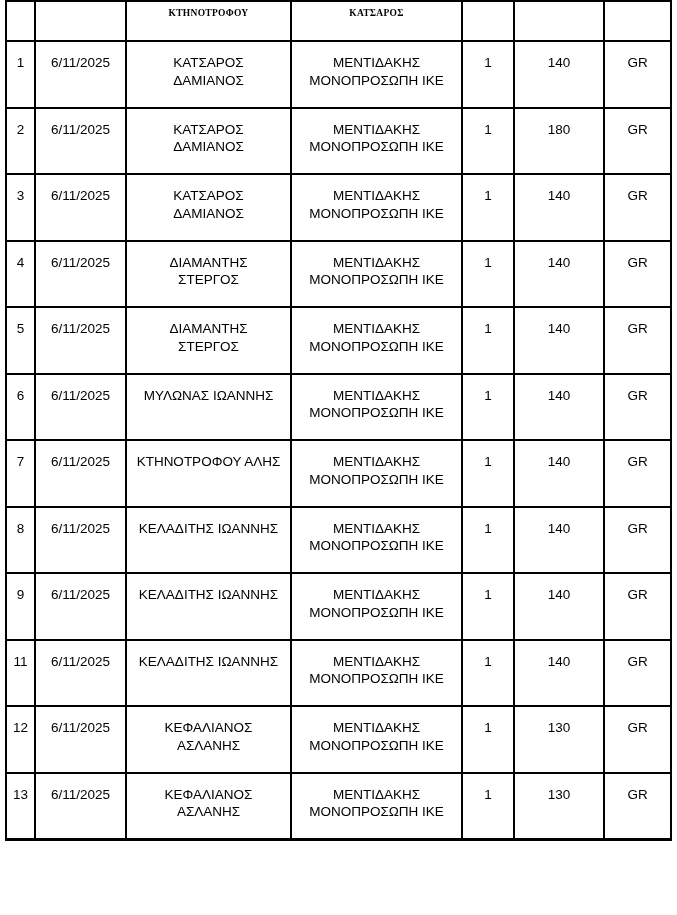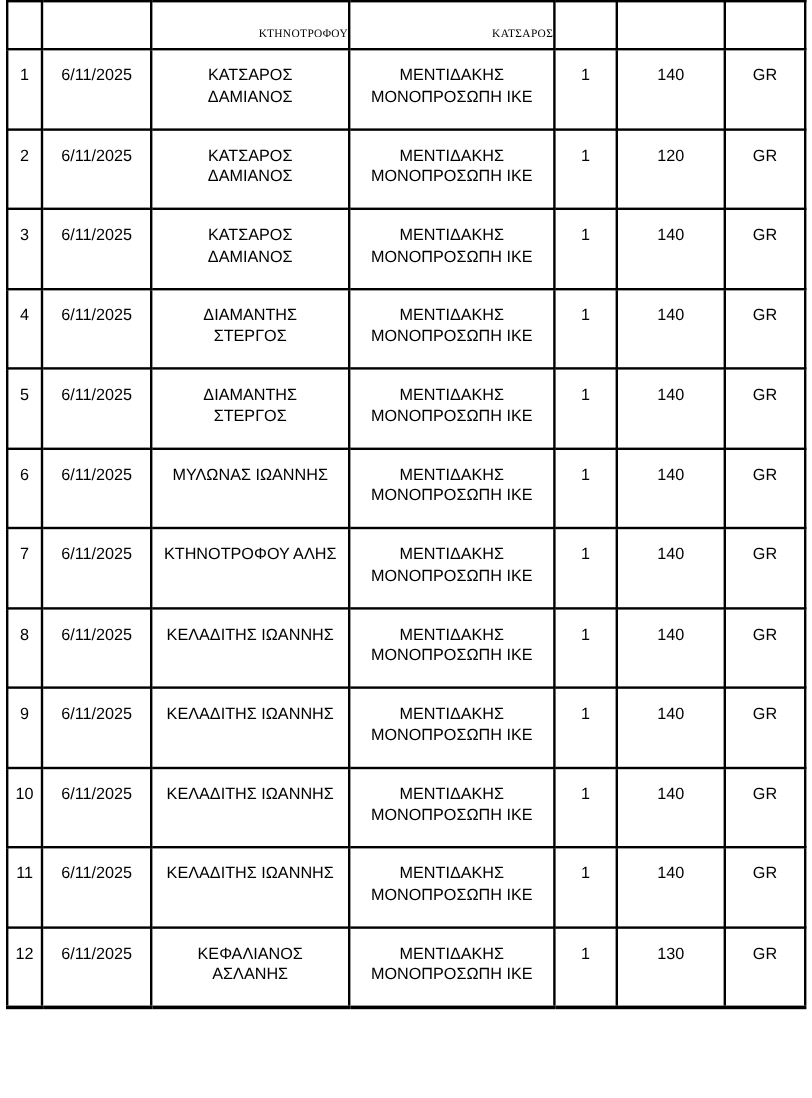--- a/index.html
+++ b/index.html
@@ -30,26 +30,25 @@
     margin: 0;
     vertical-align: top;
     text-align: center;
     overflow: hidden;
   }
   tr.header-row {
     height: 40px;
   }
   tr.header-row th {
     font-family: "Liberation Serif", serif;
-    font-weight: normal;
+    font-weight: bold;
     font-size: 9.5px;
     letter-spacing: 0.3px;
-    padding-top: 22px;
+    padding-top: 6px;
     line-height: 1.1;
-    text-align: right;
   }
   tr.data-row {
     height: 66.5px;
   }
   tr.data-row td {
     font-size: 13.5px;
     line-height: 1.32;
     padding-top: 12px;
   }
   td.cell-breeder, td.cell-buyer {
@@ -99,21 +98,21 @@
     <td class="cell-country">GR</td>
   </tr>
         <tr class="data-row">
     <td class="cell-index">2</td>
     <td class="cell-date">6/11/2025</td>
     <td class="cell-breeder">ΚΑΤΣΑΡΟΣ
 ΔΑΜΙΑΝΟΣ</td>
     <td class="cell-buyer">ΜΕΝΤΙΔΑΚΗΣ
 ΜΟΝΟΠΡΟΣΩΠΗ ΙΚΕ</td>
     <td class="cell-count">1</td>
-    <td class="cell-value">120</td>
+    <td class="cell-value">180</td>
     <td class="cell-country">GR</td>
   </tr>
         <tr class="data-row">
     <td class="cell-index">3</td>
     <td class="cell-date">6/11/2025</td>
     <td class="cell-breeder">ΚΑΤΣΑΡΟΣ
 ΔΑΜΙΑΝΟΣ</td>
     <td class="cell-buyer">ΜΕΝΤΙΔΑΚΗΣ
 ΜΟΝΟΠΡΟΣΩΠΗ ΙΚΕ</td>
     <td class="cell-count">1</td>
@@ -176,41 +175,42 @@
     <td class="cell-index">9</td>
     <td class="cell-date">6/11/2025</td>
     <td class="cell-breeder">ΚΕΛΑΔΙΤΗΣ ΙΩΑΝΝΗΣ</td>
     <td class="cell-buyer">ΜΕΝΤΙΔΑΚΗΣ
 ΜΟΝΟΠΡΟΣΩΠΗ ΙΚΕ</td>
     <td class="cell-count">1</td>
     <td class="cell-value">140</td>
     <td class="cell-country">GR</td>
   </tr>
         <tr class="data-row">
-    <td class="cell-index">10</td>
+    <td class="cell-index">11</td>
     <td class="cell-date">6/11/2025</td>
     <td class="cell-breeder">ΚΕΛΑΔΙΤΗΣ ΙΩΑΝΝΗΣ</td>
     <td class="cell-buyer">ΜΕΝΤΙΔΑΚΗΣ
 ΜΟΝΟΠΡΟΣΩΠΗ ΙΚΕ</td>
     <td class="cell-count">1</td>
     <td class="cell-value">140</td>
     <td class="cell-country">GR</td>
   </tr>
         <tr class="data-row">
-    <td class="cell-index">11</td>
-    <td class="cell-date">6/11/2025</td>
-    <td class="cell-breeder">ΚΕΛΑΔΙΤΗΣ ΙΩΑΝΝΗΣ</td>
-    <td class="cell-buyer">ΜΕΝΤΙΔΑΚΗΣ
-ΜΟΝΟΠΡΟΣΩΠΗ ΙΚΕ</td>
-    <td class="cell-count">1</td>
-    <td class="cell-value">140</td>
-    <td class="cell-country">GR</td>
-  </tr>
-        <tr class="data-row">
     <td class="cell-index">12</td>
+    <td class="cell-date">6/11/2025</td>
+    <td class="cell-breeder">ΚΕΦΑΛΙΑΝΟΣ
+ΑΣΛΑΝΗΣ</td>
+    <td class="cell-buyer">ΜΕΝΤΙΔΑΚΗΣ
+ΜΟΝΟΠΡΟΣΩΠΗ ΙΚΕ</td>
+    <td class="cell-count">1</td>
+    <td class="cell-value">130</td>
+    <td class="cell-country">GR</td>
+  </tr>
+        <tr class="data-row">
+    <td class="cell-index">13</td>
     <td class="cell-date">6/11/2025</td>
     <td class="cell-breeder">ΚΕΦΑΛΙΑΝΟΣ
 ΑΣΛΑΝΗΣ</td>
     <td class="cell-buyer">ΜΕΝΤΙΔΑΚΗΣ
 ΜΟΝΟΠΡΟΣΩΠΗ ΙΚΕ</td>
     <td class="cell-count">1</td>
     <td class="cell-value">130</td>
     <td class="cell-country">GR</td>
   </tr>
       </tbody>

